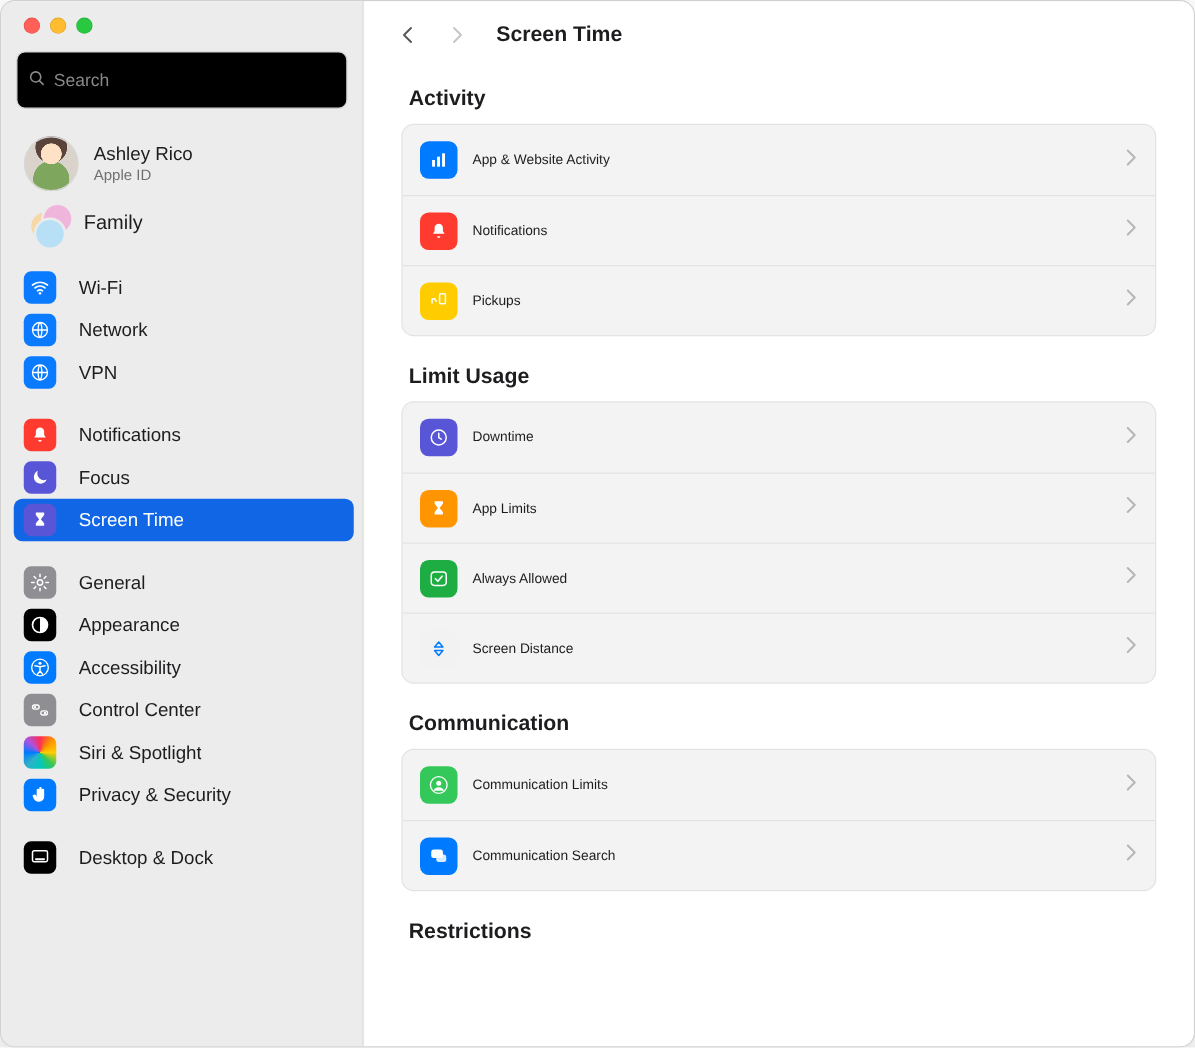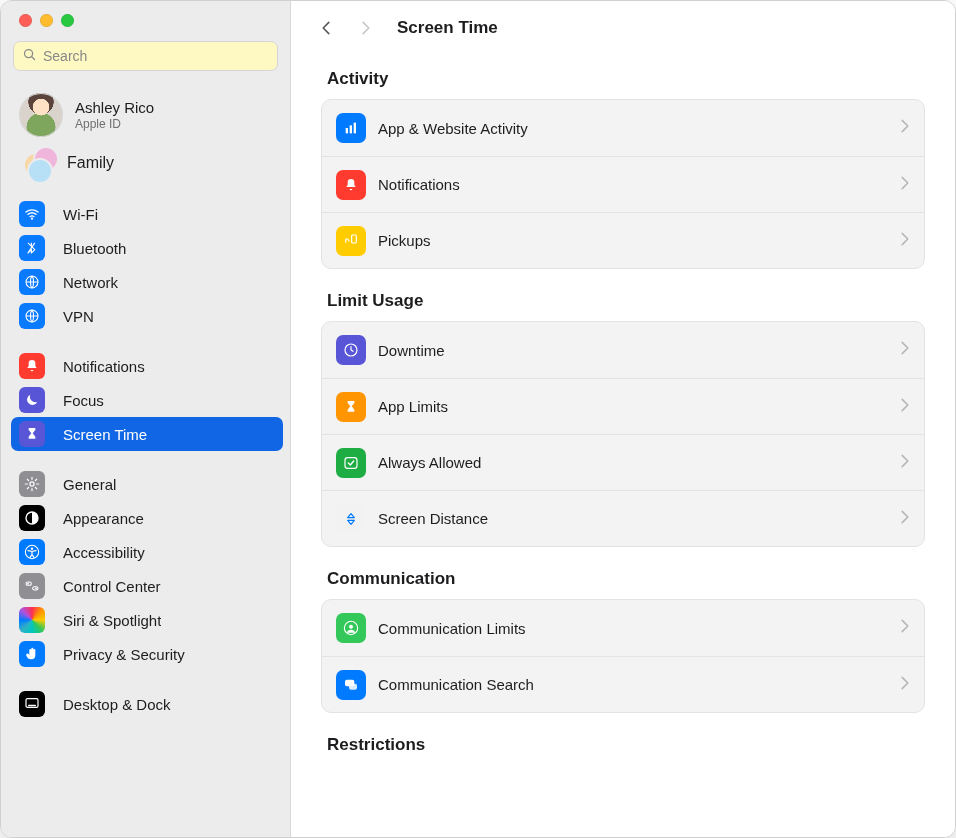--- a/index.html
+++ b/index.html
@@ -41,24 +41,24 @@
     box-shadow: inset 0 0 0 .5px rgba(0,0,0,.15);
   }
   .dot.red    { background:#ff5f57; }
   .dot.yellow { background:#febc2e; }
   .dot.green  { background:#28c840; }
 
   .search-wrap { padding: 8px 12px 10px 12px; }
   .search {
     display: flex; align-items: center;
     gap: 6px;
-    background: #fef9c3;
+    background: #000000;
     border: 1px solid #d5d5d5;
     border-radius: 7px;
-    height: 30px;
+    height: 46px;
     padding: 0 8px;
     color: #888;
     font-size: 14px;
   }
   .search svg { width: 15px; height: 15px; }
 
   .side-groups { overflow-y: auto; padding: 0 7px 6px 10px; }
   .side-group { padding: 6px 0 10px 0; }
   .profile-row {
     display: flex; align-items: center;
@@ -180,21 +180,21 @@
     padding: 0 14px;
     border-top:1px solid #e3e3e3;
     cursor:default;
   }
   .row:first-child { border-top:none; }
   .row-icon {
     width:30px;height:30px;border-radius:7px;
     display:flex;align-items:center;justify-content:center;
     color:#fff; margin-right:12px; flex-shrink:0;
   }
-  .row-label { font-size:15px; }
+  .row-label { font-size:11px; }
   .row .chevron { margin-left:auto; color:#b5b5b5; }
   .chevron svg{width:10px;height:14px}
 
   .bg-orange{background:#ff9500}
   .bg-teal{background:#1ead43}
   .bg-amber{background:#ffcc00; color:#fff;}
   .bg-indigo{background:#5856d6}
   .bg-green{background:#34c759}
   .bg-sky{background:#f2f2f2;color:#007aff;}
   .bg-red2{background:#ff3b30}
@@ -340,28 +340,20 @@
       </div>
 
       <div class="side-group">
         <div class="side-item">
           <span class="side-icon bg-blue">
               <svg>
                 <use href="#i-wifi"></use>
               </svg>
             </span>
           <span class="side-label">Wi-Fi</span>
-        </div>
-        <div class="side-item">
-          <span class="side-icon bg-blue">
-              <svg>
-                <use href="#i-bt"></use>
-              </svg>
-            </span>
-          <span class="side-label">Bluetooth</span>
         </div>
         <div class="side-item">
           <span class="side-icon bg-blue">
               <svg>
                 <use href="#i-net"></use>
               </svg>
             </span>
           <span class="side-label">Network</span>
         </div>
         <div class="side-item">

